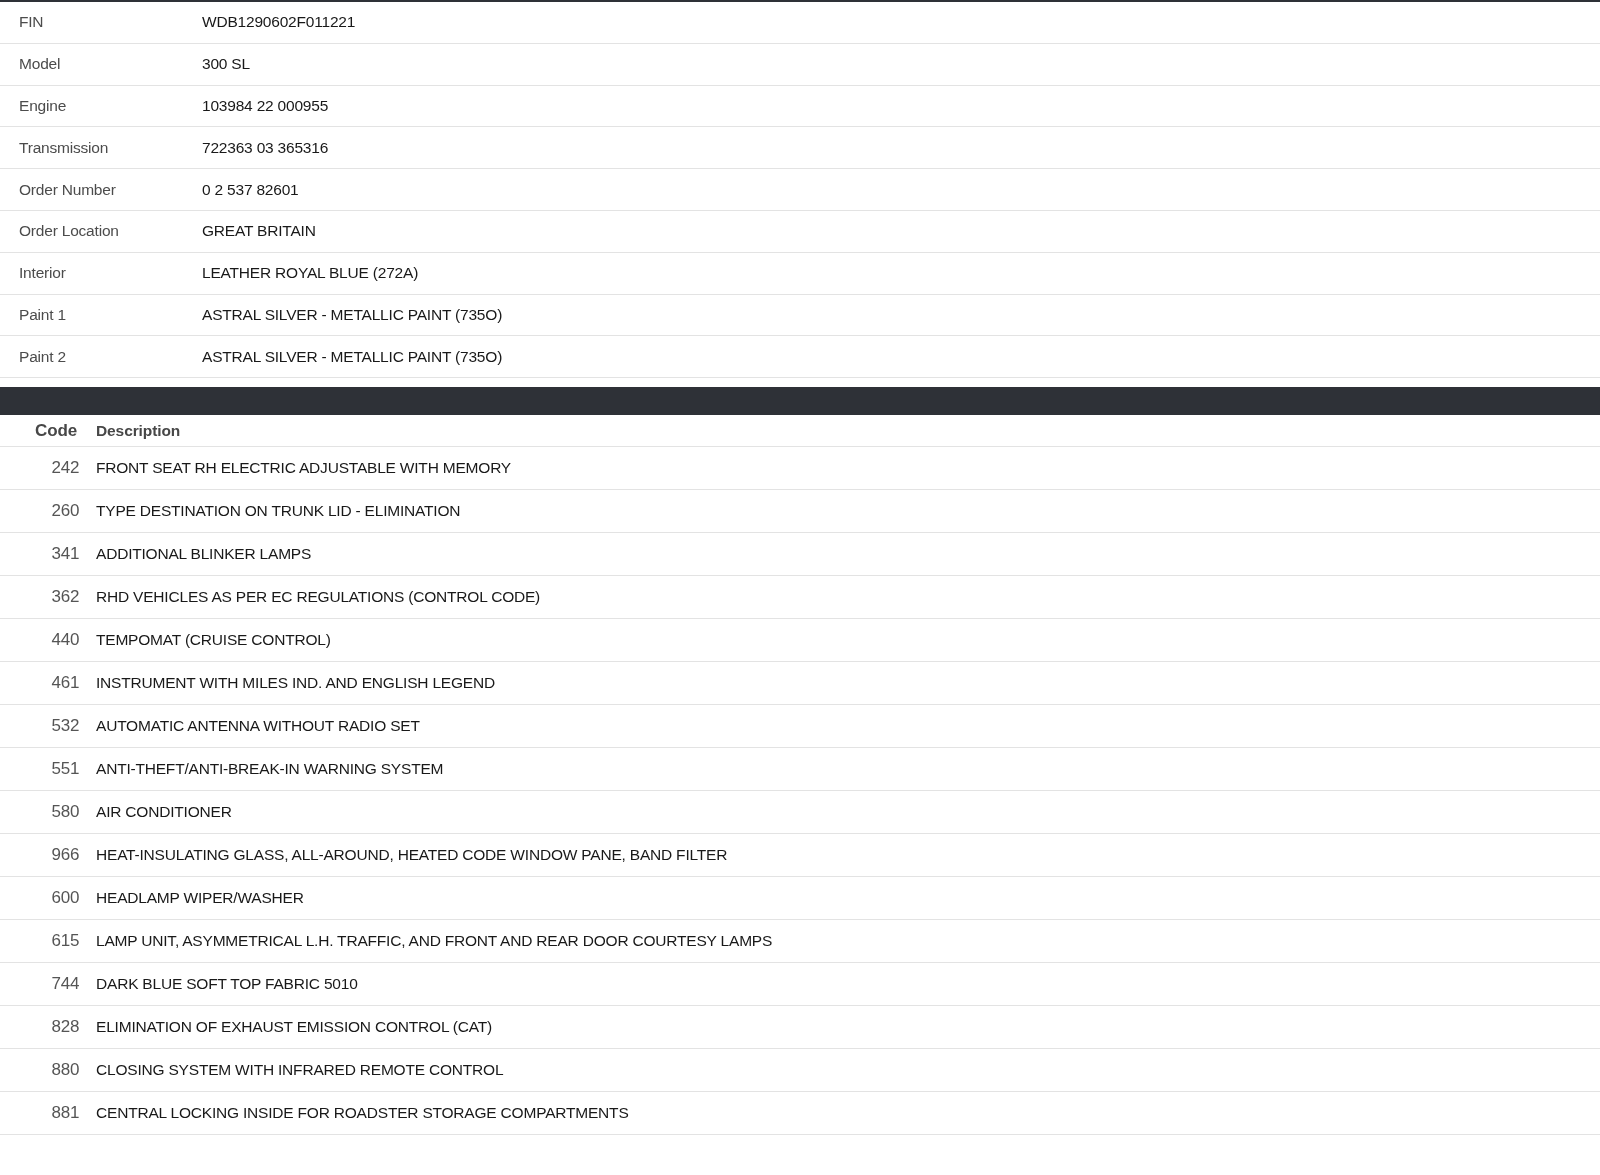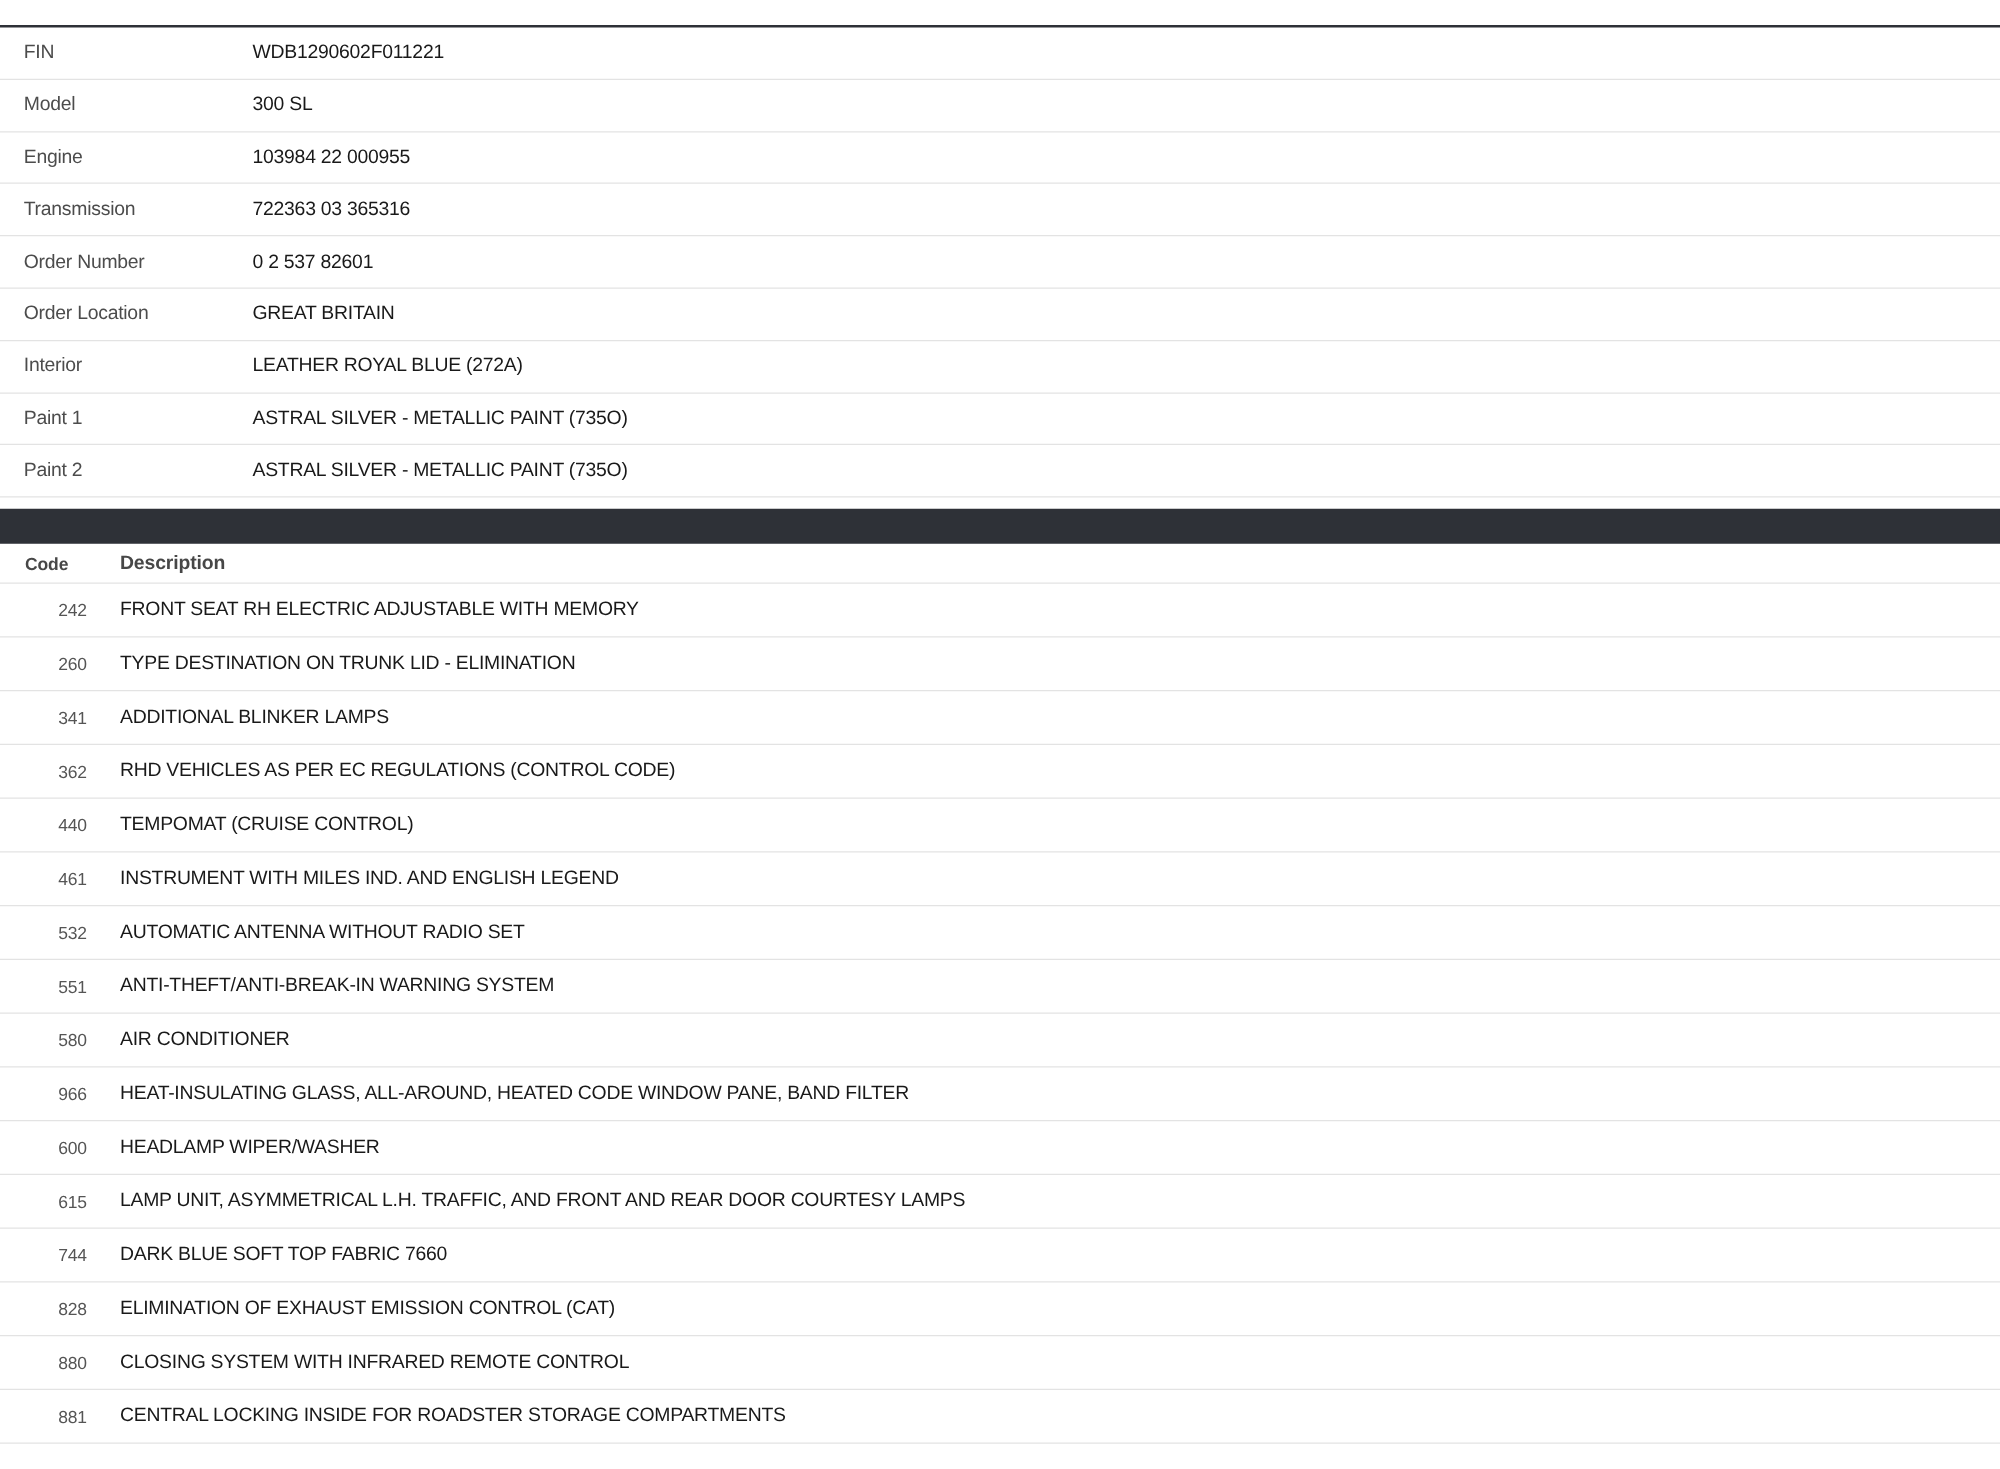--- a/index.html
+++ b/index.html
@@ -12,21 +12,20 @@
     width: 1600px;
     height: 1175px;
     overflow: hidden;
     background: var(--background, #ffffff);
     letter-spacing: -0.2px;
   }
 
   
   .info-table {
     border-top: 2px solid var(--section-bar, #2e3137);
-    margin-top: 20px;
   }
   .info-row {
     display: flex;
     align-items: center;
     box-sizing: border-box;
     height: 41.8px;
     border-bottom: 1px solid var(--row-separator, #e3e3e3);
   }
   .info-label {
     box-sizing: border-box;
@@ -59,22 +58,22 @@
     display: flex;
     align-items: center;
     box-sizing: border-box;
     height: 43px;
     border-bottom: 1px solid var(--row-separator, #e3e3e3);
     text-align: center;
   }
   .code-cell {
     box-sizing: border-box;
     width: 96px;
-    padding-left: 20px;
-    font-size: 14px;
+    padding-left: 35px;
+    font-size: 17px;
     color: var(--code-text, #555555);
   }
   .desc-cell {
     font-size: 15.5px;
     color: var(--value-text, #191919);
   }
   .codes-header-row .code-cell,
   .codes-header-row .desc-cell {
     font-weight: bold;
     color: var(--header-text, #474747);
@@ -177,21 +176,21 @@
     <div class="code-row">
       <div class="code-cell">600</div>
       <div class="desc-cell">HEADLAMP WIPER/WASHER</div>
     </div>
     <div class="code-row">
       <div class="code-cell">615</div>
       <div class="desc-cell">LAMP UNIT, ASYMMETRICAL L.H. TRAFFIC, AND FRONT AND REAR DOOR COURTESY LAMPS</div>
     </div>
     <div class="code-row">
       <div class="code-cell">744</div>
-      <div class="desc-cell">DARK BLUE SOFT TOP FABRIC 7660</div>
+      <div class="desc-cell">DARK BLUE SOFT TOP FABRIC 5010</div>
     </div>
     <div class="code-row">
       <div class="code-cell">828</div>
       <div class="desc-cell">ELIMINATION OF EXHAUST EMISSION CONTROL (CAT)</div>
     </div>
     <div class="code-row">
       <div class="code-cell">880</div>
       <div class="desc-cell">CLOSING SYSTEM WITH INFRARED REMOTE CONTROL</div>
     </div>
     <div class="code-row">

